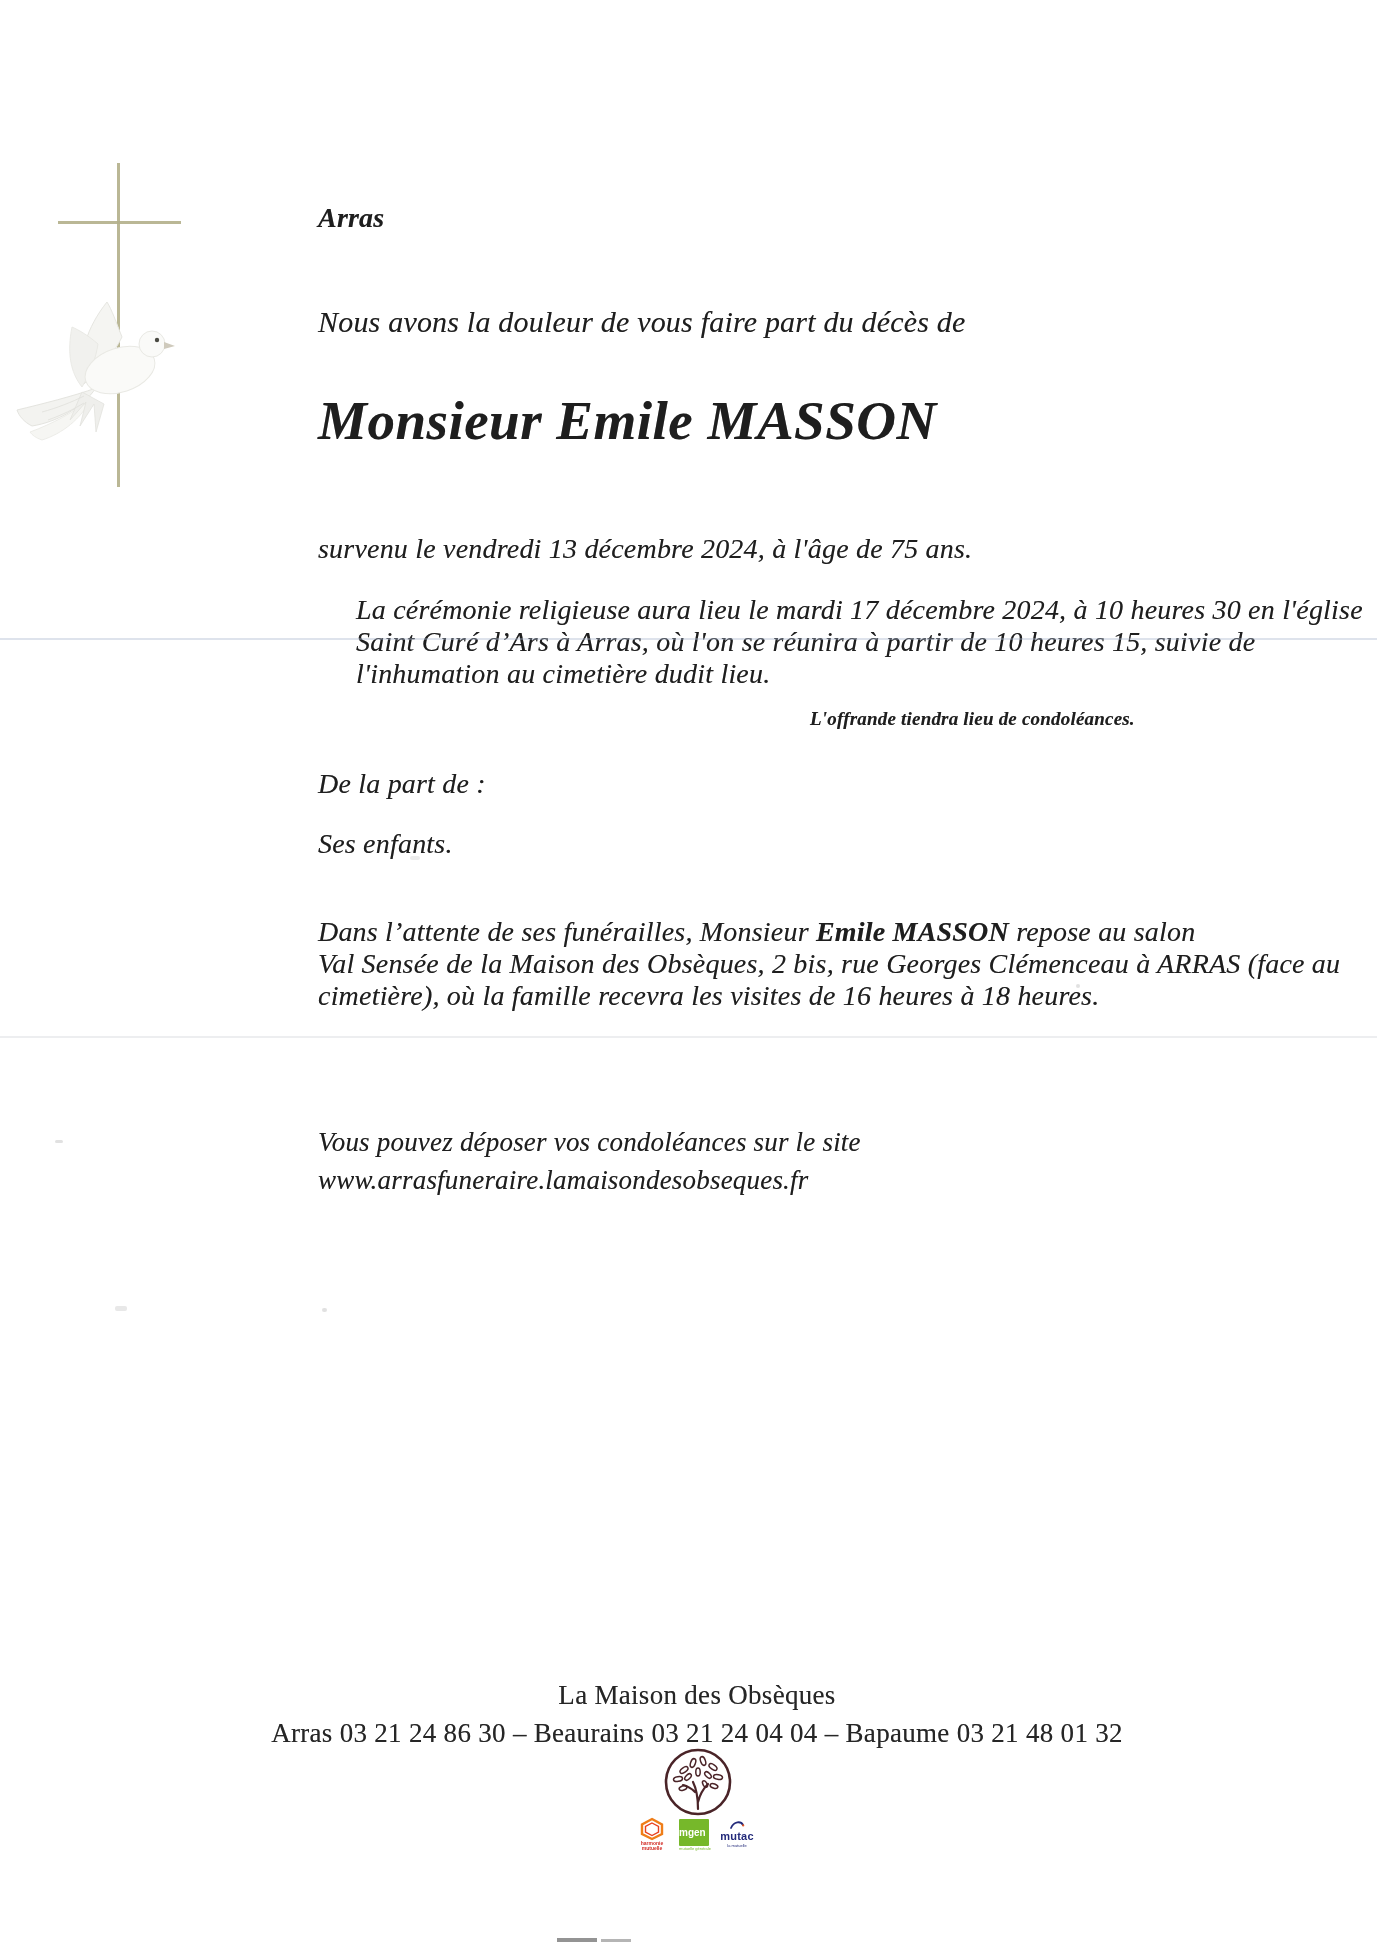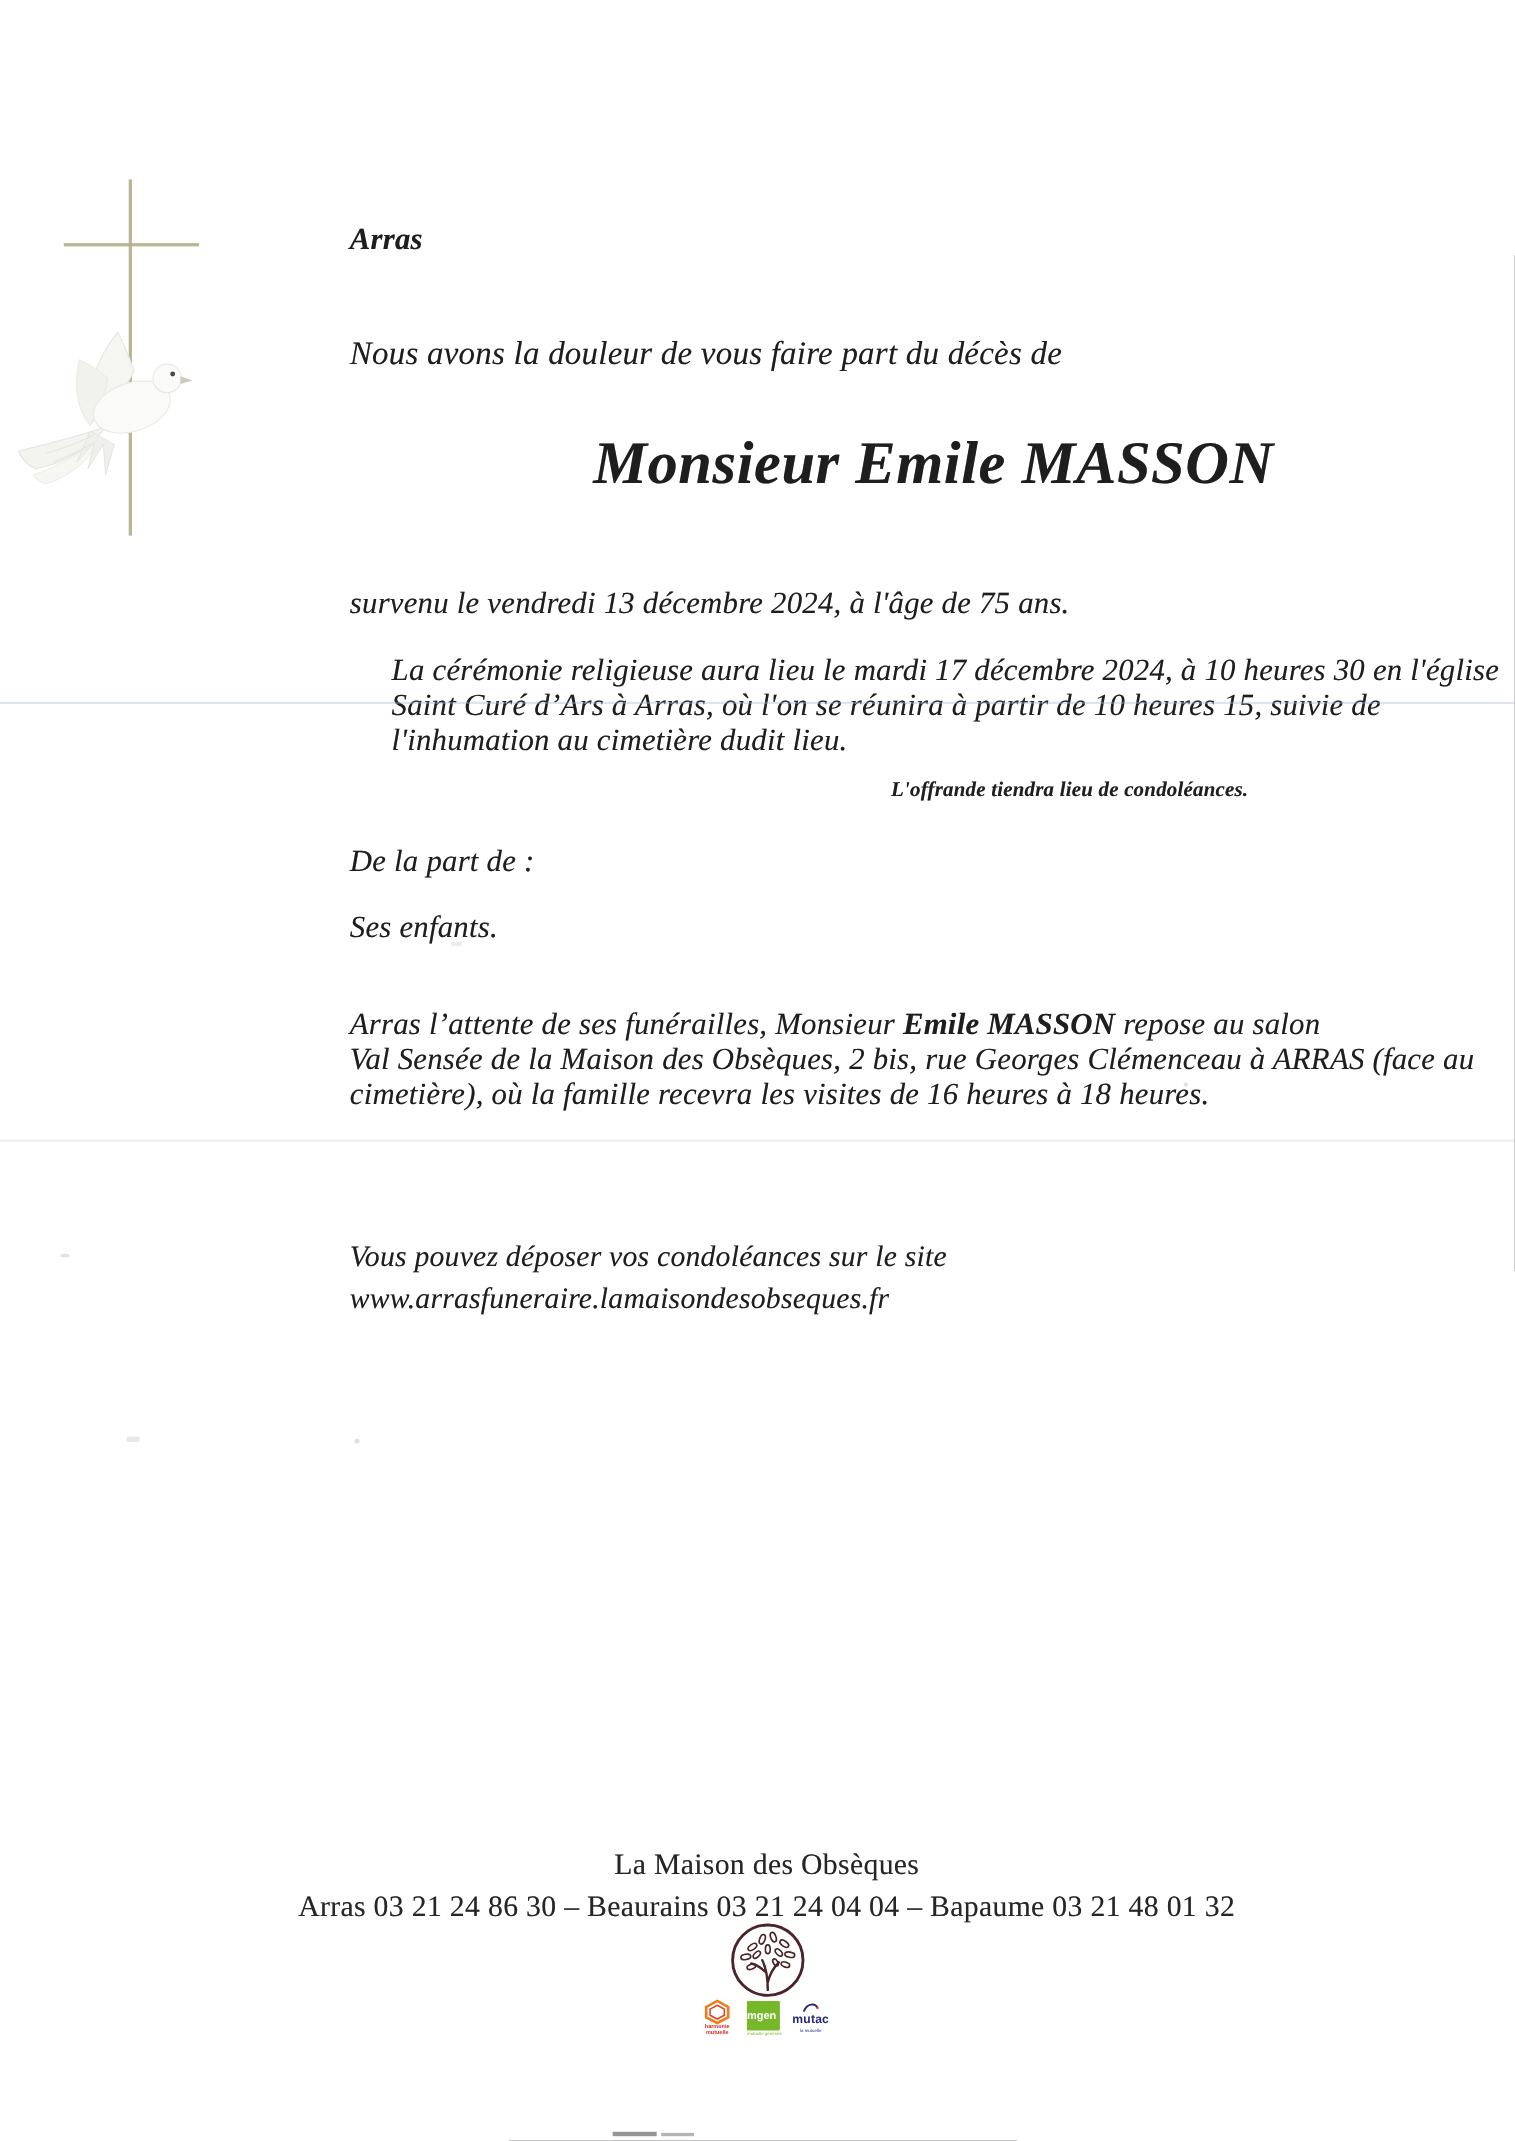--- a/index.html
+++ b/index.html
@@ -18,21 +18,21 @@
     letter-spacing:0.2px;
     color:#1e1e1e;
     text-shadow:0 0 0.5px rgba(40,40,40,0.45);
     white-space:nowrap;
   }
   .city{left:318px;top:202px;font-size:28px;font-weight:bold;}
   .intro{left:318px;top:305px;font-size:30px;}
   .title{
     left:318px;top:388px;width:840px;
     font-size:55px;line-height:66px;font-weight:bold;
-    text-align:right;letter-spacing:0.5px;
+    text-align:left;letter-spacing:0.5px;
   }
   .death{left:318px;top:533px;font-size:28px;}
   .para{font-size:28px;line-height:32px;}
   .ceremony{left:332px;top:594px;margin-left:24px;}
   .offering{left:810px;top:708px;font-size:19px;font-weight:bold;}
   .fromlabel{left:318px;top:768px;font-size:28px;}
   .family{left:318px;top:828px;font-size:28px;}
   .repose{left:318px;top:916px;}
   .condolences{
     left:318px;top:1123px;width:860px;
@@ -117,21 +117,21 @@
     <div>l'inhumation au cimetière dudit lieu.</div>
   </div>
 
   <div class="txt offering">L'offrande tiendra lieu de condoléances.</div>
 
   <div class="txt fromlabel">De la part de :</div>
 
   <div class="txt family">Ses enfants.</div>
 
   <div class="txt para repose">
-    <div><span>Arras l’attente de ses funérailles, Monsieur </span><b>Emile MASSON</b><span> repose au salon</span></div>
+    <div><span>Dans l’attente de ses funérailles, Monsieur </span><b>Emile MASSON</b><span> repose au salon</span></div>
     <div>Val Sensée de la Maison des Obsèques, 2 bis, rue Georges Clémenceau à ARRAS (face au</div>
     <div>cimetière), où la famille recevra les visites de 16 heures à 18 heures.</div>
   </div>
 
   <div class="txt condolences">
     <div>Vous pouvez déposer vos condoléances sur le site</div>
     <div>www.arrasfuneraire.lamaisondesobseques.fr</div>
   </div>
 
   <div class="txt footer-company">La Maison des Obsèques</div>

